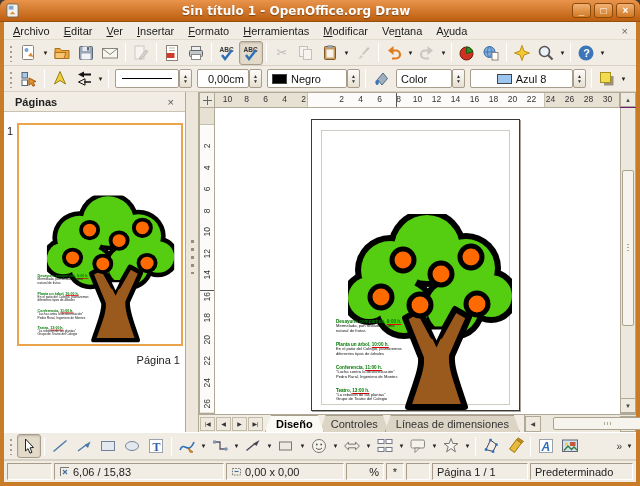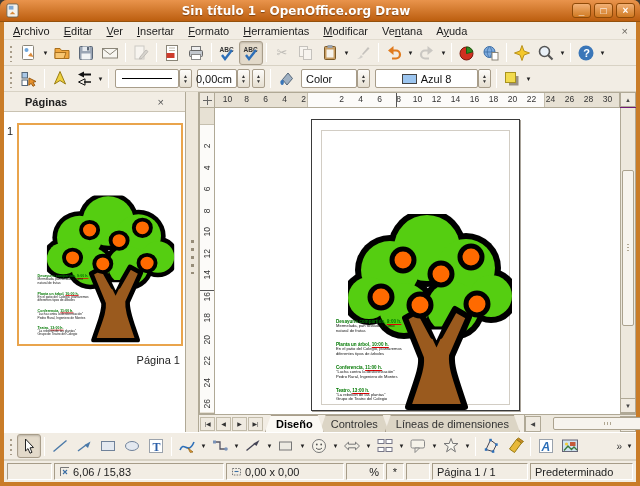--- a/index.html
+++ b/index.html
@@ -42,29 +42,29 @@
   .sep { width:1px; height:19px; background:#C8C1B2; border-right:1px solid #fff; margin:0 3px; }
   .glyph { font-size:13px; color:#777; }
 
   .combo { height:19px; border:1px solid #A89D8A; border-radius:2px; background:#fff;
            display:flex; align-items:center; font-size:11px; padding:0 4px; color:#111; margin-left:3px; }
   .spin { width:13px; height:19px; margin-right:2px; border:1px solid #A89D8A; border-radius:2px;
           background:linear-gradient(#FDFCFA,#E6DFD1); display:flex; flex-direction:column;
           align-items:center; justify-content:center; color:#333; }
   .spin span { font-size:5px; line-height:5px; }
   .combo.c-linestyle { width:64px; } .line-sample { flex:1; border-top:1.5px solid #000; margin:0 2px; }
-  .combo.c-width { width:40px; justify-content:flex-end; }
+  .combo.c-width { width:52px; justify-content:flex-end; }
   .combo.c-lcolor { width:80px; } .combo.c-astyle { width:56px; } .combo.c-afill { width:103px;justify-content:center; }
   .swatch { width:15px; height:10px; border:1px solid #444; margin-right:4px; flex:none; }
 
   
   .main { flex:1; display:flex; min-height:0; }
   .pages-panel { width:182px; display:flex; flex-direction:column; background:#F2EDE4;
                  border-right:1px solid #B0A996; }
-  .panel-header { height:20px; display:flex; align-items:center; padding:0 21px; font-size:11px;
+  .panel-header { height:20px; display:flex; align-items:center; padding:0 11px; font-size:11px;
                   font-weight:bold; color:#222; border-bottom:1px solid #C9C2B1; }
   .panel-close { margin-left:auto; font-weight:normal; color:#555; font-size:11px; }
   .panel-body { flex:1; background:#fff; position:relative; }
   .page-num { position:absolute; left:3px; top:13px; font-size:11px; color:#222; }
   .thumb-page { position:absolute; left:13px; top:11px; width:166px; height:223px;
                 border:2px solid #E9A44C; background:#fff; overflow:hidden; }
   .thumb-page .page-inner { transform:scale(0.776,0.750); transform-origin:0 0; }
   .thumb-caption { position:absolute; top:242px; right:5px; font-size:11px; color:#222; }
 
   .splitter { width:13px; background:#EDE7DB; border-right:1px solid #B0A996; position:relative; }
@@ -357,20 +357,24 @@
       <div class="spin">
         <span>▲</span>
         <span>▼</span>
       </div>
       <div class="combo c-width">
         <span>0,00cm</span>
       </div>
       <div class="spin">
         <span>▲</span>
         <span>▼</span>
+      </div>
+      <div class="combo c-lcolor">
+        <span class="swatch" style="background: rgb(0, 0, 0);"></span>
+        <span>Negro</span>
       </div>
       <div class="spin">
         <span>▲</span>
         <span>▼</span>
       </div>
       <div class="sep"></div>
       <div class="tb">
         <svg width="18" height="18" viewBox="0 0 18 18">
           <path d="M5.5 9.5L11 3l4.5 5.5L10 15z" fill="#9FB0C2" stroke="#55677A"></path>
           <path d="M3.5 11c-.5 2 .3 4 1.7 4 1.3 0 2-2 1.6-4l-1.6-1.5z" fill="#3A76B8"></path>

